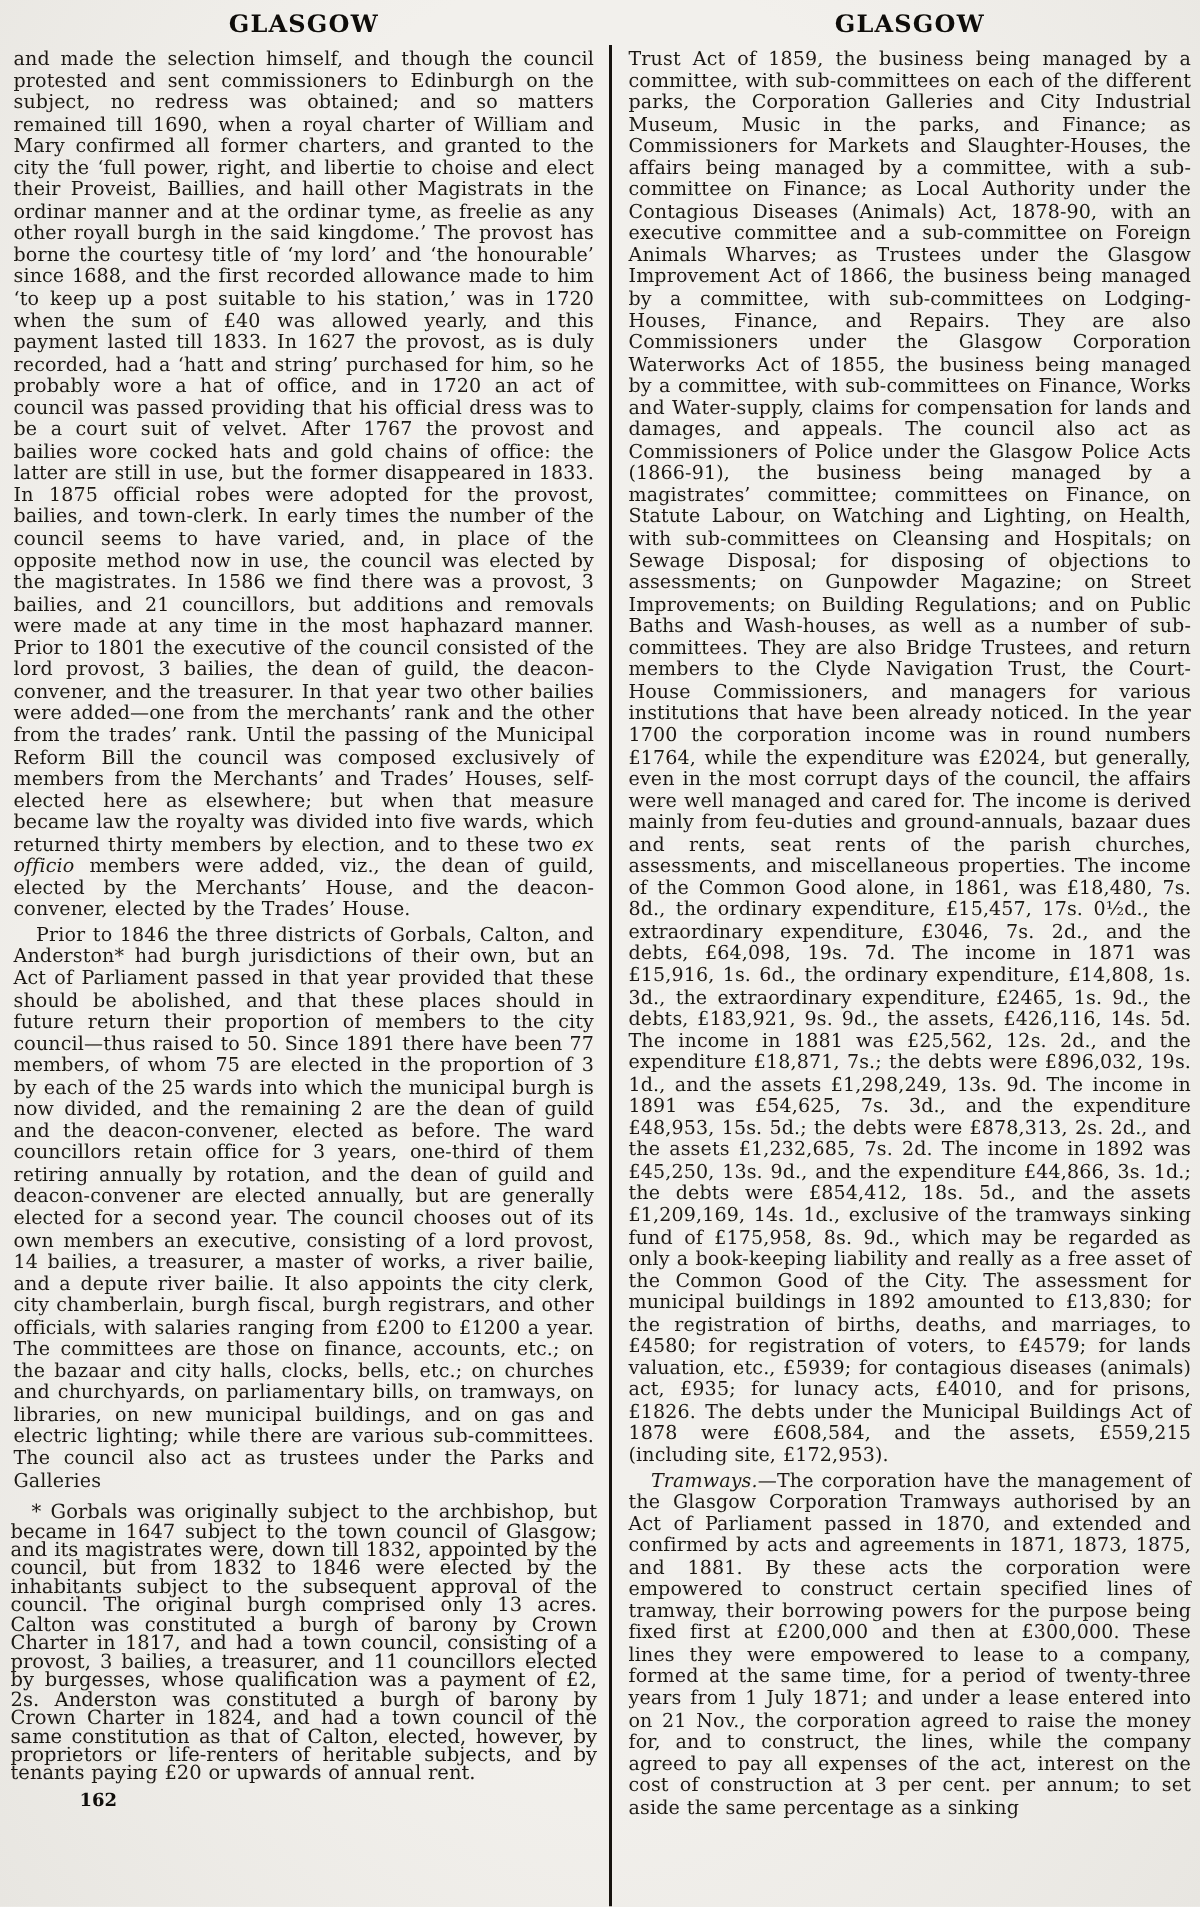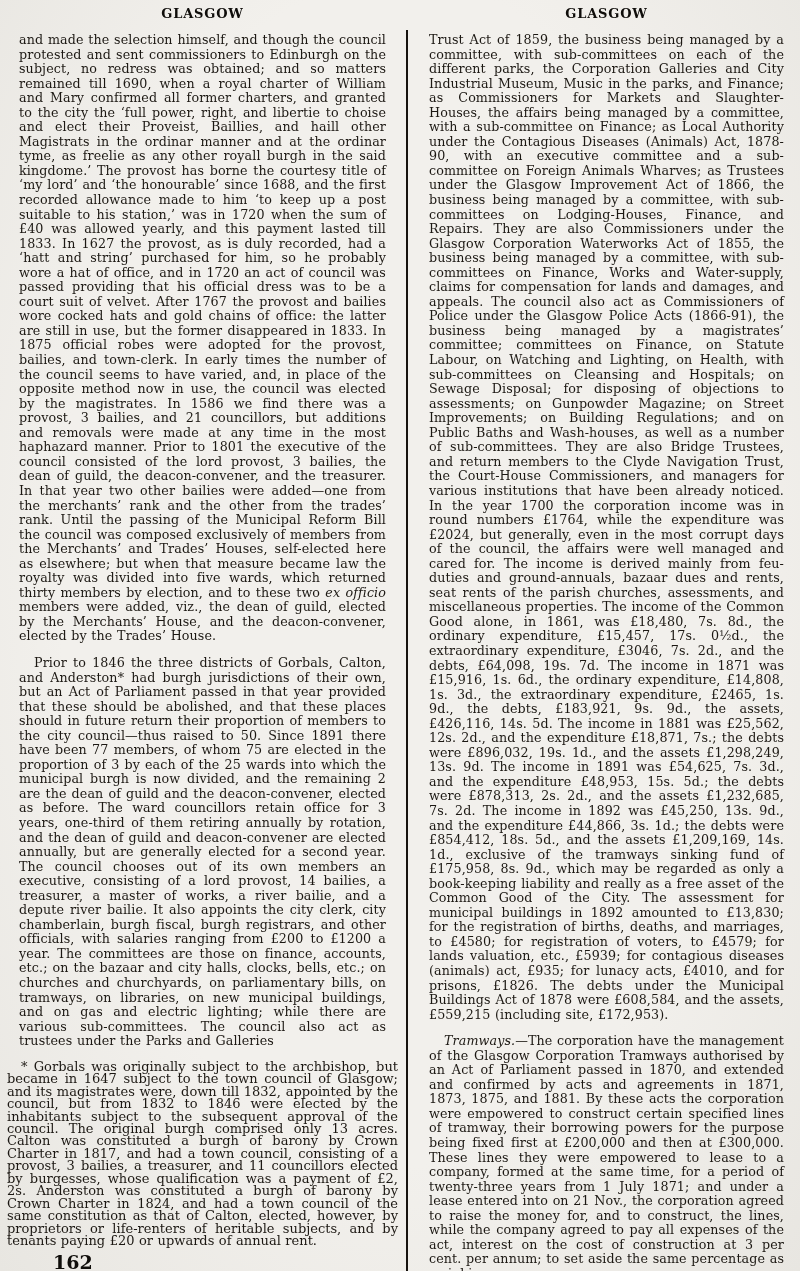--- a/index.html
+++ b/index.html
@@ -18,46 +18,46 @@
   }
   .col {
     position: absolute;
     top: 6px;
   }
   .col-left  { left: 7px;  width: 391px; }
   .col-right { left: 417px; width: 379px; }
   .running-head {
     text-align: center;
     font-weight: bold;
-    font-size: 13px;
+    font-size: 16px;
     letter-spacing: 0.8px;
     color: #0f0d0a;
     margin: 0 0 7px 0;
   }
   .body-text p {
-    margin: 12px;
+    margin: 2px;
     font-size: 12.7px;
     line-height: 14.55px;
     text-align: justify;
     letter-spacing: 0.1px;
     word-spacing: 0.5px;
   }
   .body-text p.indent { text-indent: 15px; }
   .ital { font-style: italic; }
   .footnote {
     margin-top: 9px;
     font-size: 13px;
     line-height: 12.45px;
     text-align: justify;
     text-indent: 14px;
     word-spacing: 0.4px;
   }
   .page-number {
     font-weight: bold;
-    font-size: 19px;
+    font-size: 12px;
     margin: 3px 0 0 46px;
     color: #0f0d0a;
   }
   .column-divider {
     position: absolute;
     left: 406px;
     top: 30px;
     width: 2px;
     height: 1241px;
     background: #17130f;

